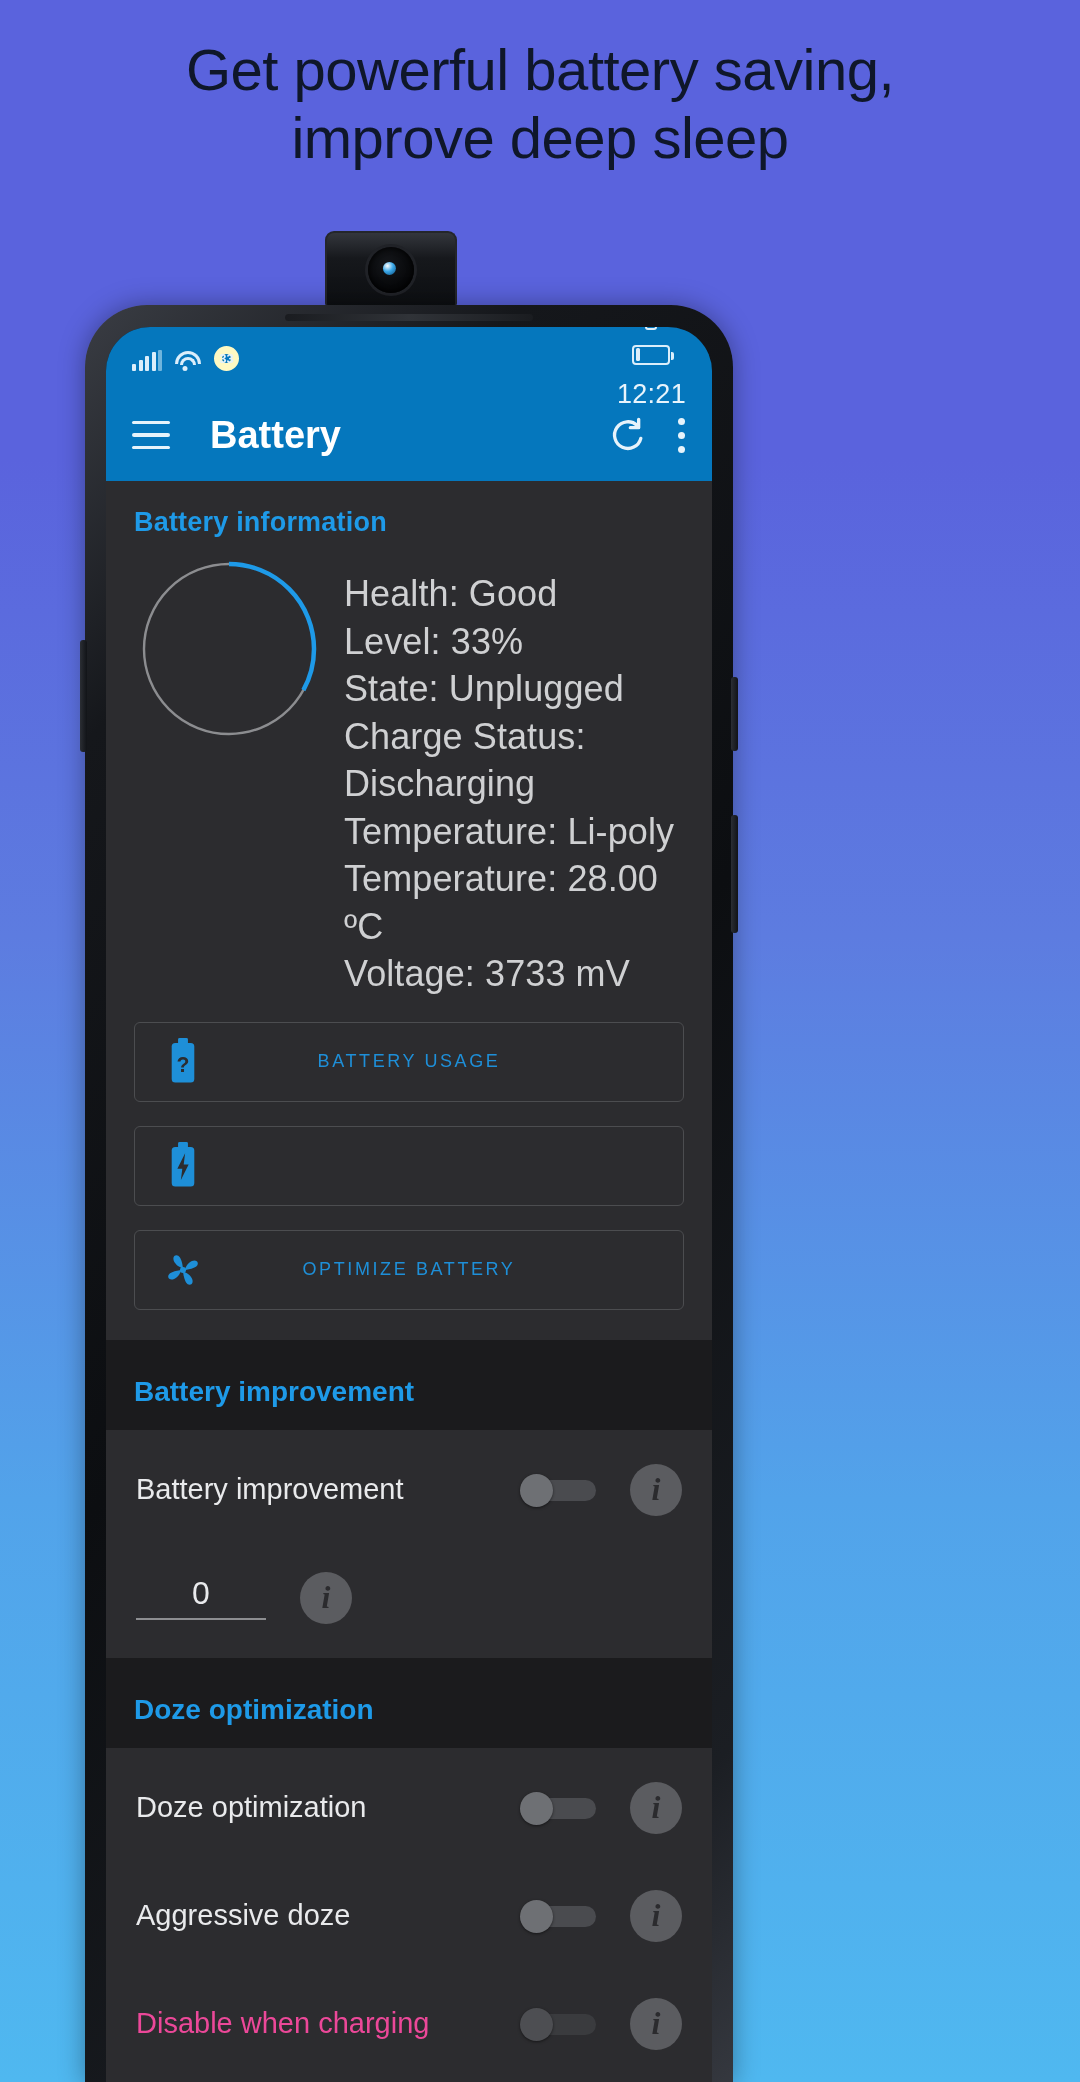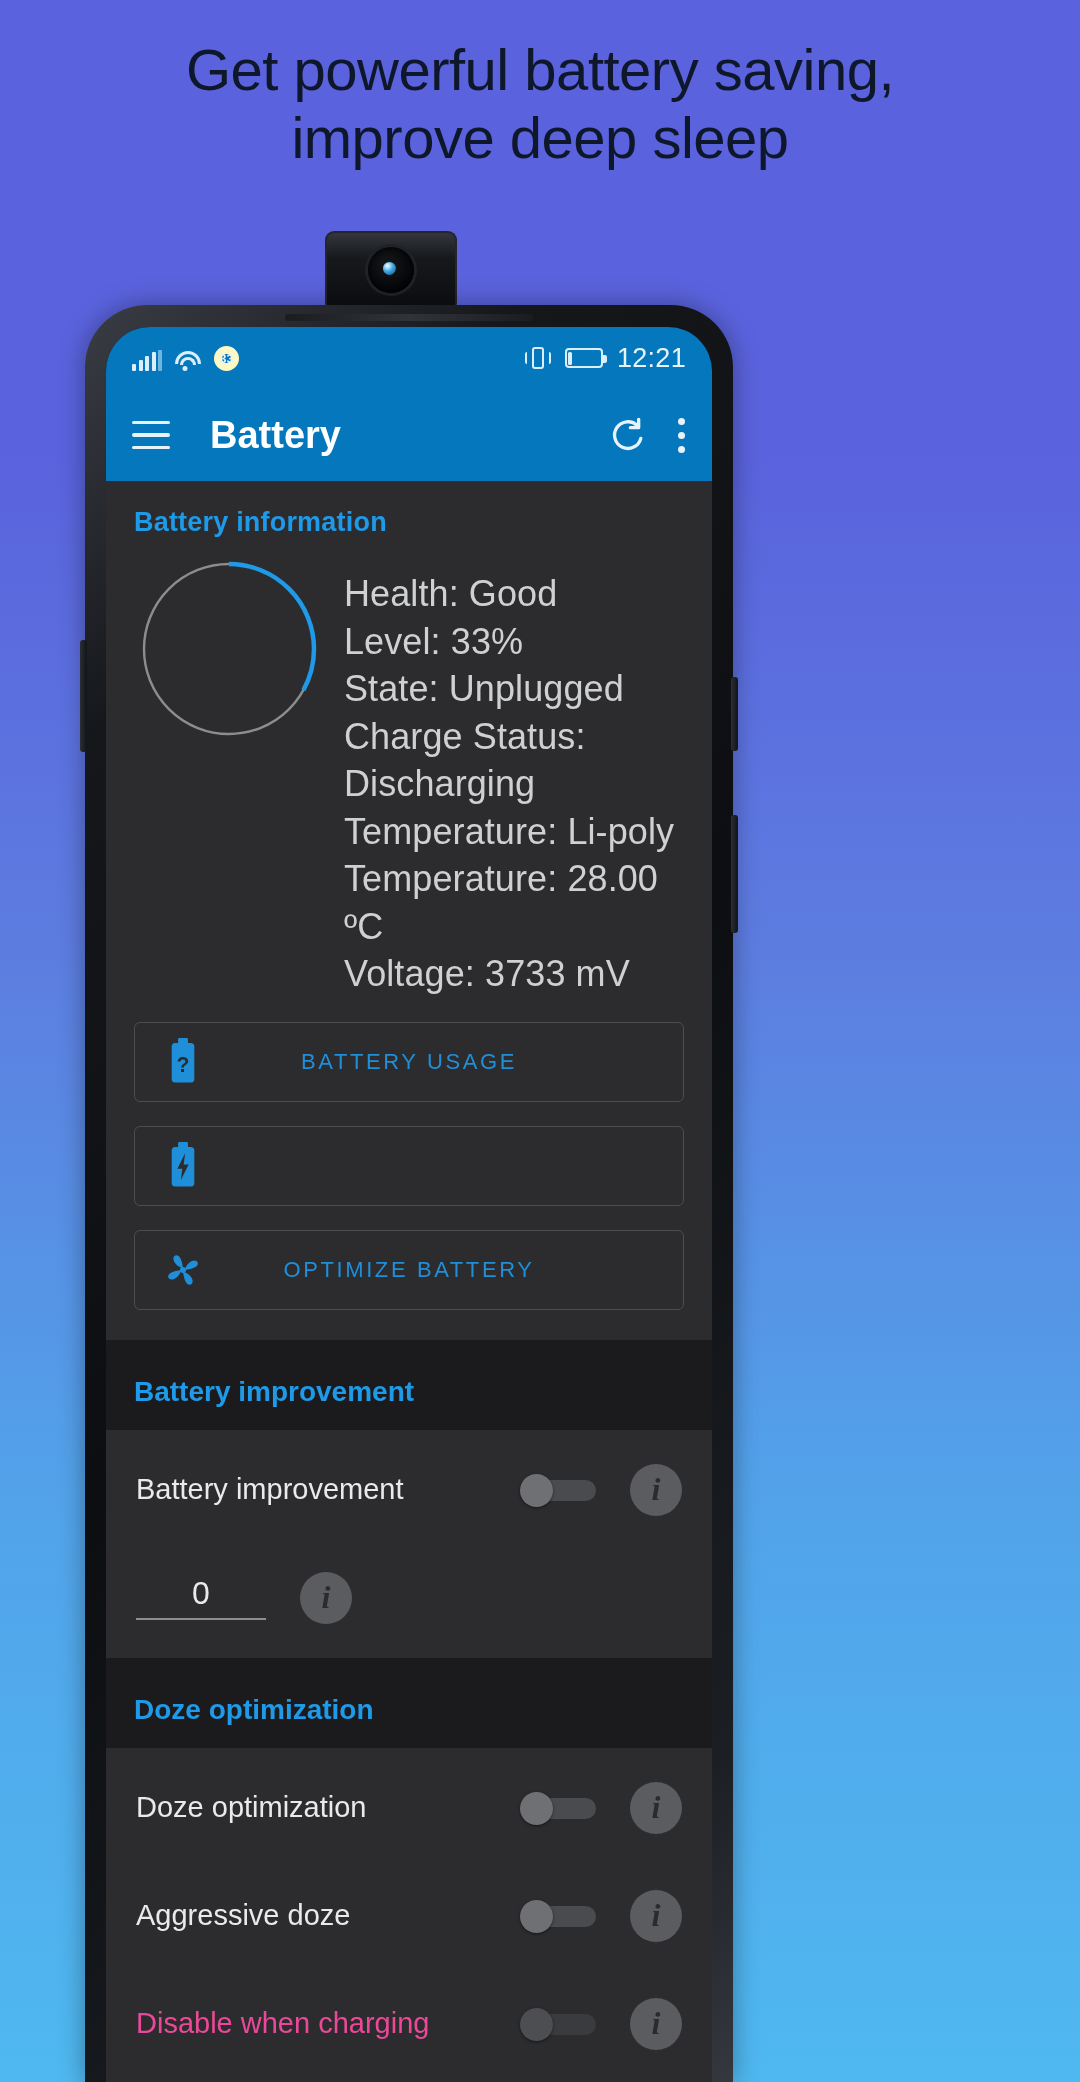--- a/index.html
+++ b/index.html
@@ -60,21 +60,21 @@
     width:248px; height:7px; border-radius:4px;
     background:linear-gradient(90deg,#1a1c20,#303338,#1a1c20);
   }
 
   
   .statusbar {
     height:62px; background:#0577bd; position:relative;
     display:flex; align-items:center; padding:0 26px;
   }
   .sb-left { display:flex; align-items:flex-end; gap:13px; }
-  .sb-right { margin-left:auto; display:flex; align-items:center; gap:14px; }
+  .sb-right { margin-left:auto; display:flex; align-items:center; gap:14px;flex-direction:column; }
   .sig { display:flex; align-items:flex-end; gap:2.5px; height:21px; }
   .sig i { width:4px; background:#dbeefb; border-radius:1px; display:block; }
   .sig i:nth-child(1){height:7px;} .sig i:nth-child(2){height:11px;}
   .sig i:nth-child(3){height:15px;} .sig i:nth-child(4){height:19px;}
   .sig i:nth-child(5){height:21px; background:#6fb5dd;}
   .wifi { width:26px; height:20px; position:relative; }
   .wifi span {
     position:absolute; left:50%; transform:translateX(-50%);
     border:3px solid #dbeefb; border-bottom:none;
     border-radius:50% 50% 0 0 / 100% 100% 0 0;
@@ -146,21 +146,21 @@
   }
 
   .act-btn {
     display:flex; align-items:center; height:80px;
     border:1.6px solid #4c4d50; border-radius:6px;
     margin-top:24px; position:relative; background:#2c2c2f;
   }
   .act-btn .ic { width:96px; display:flex; justify-content:center; align-items:center; }
   .act-btn .lbl {
     flex:1; text-align:center; color:#1e8fd8;
-    font-size:22px; font-weight:500; letter-spacing:2.6px;
+    font-size:18px; font-weight:500; letter-spacing:2.6px;
     margin-right:96px;
   }
 
   .sec-title-outer { padding:36px 28px 22px 28px; color:#1e9ae8;
                      font-size:28px; font-weight:700; }
 
   .list-card { background:#2c2c2f; padding:6px 0; }
   .list-row {
     display:flex; align-items:center; height:108px; padding:0 30px;
   }

